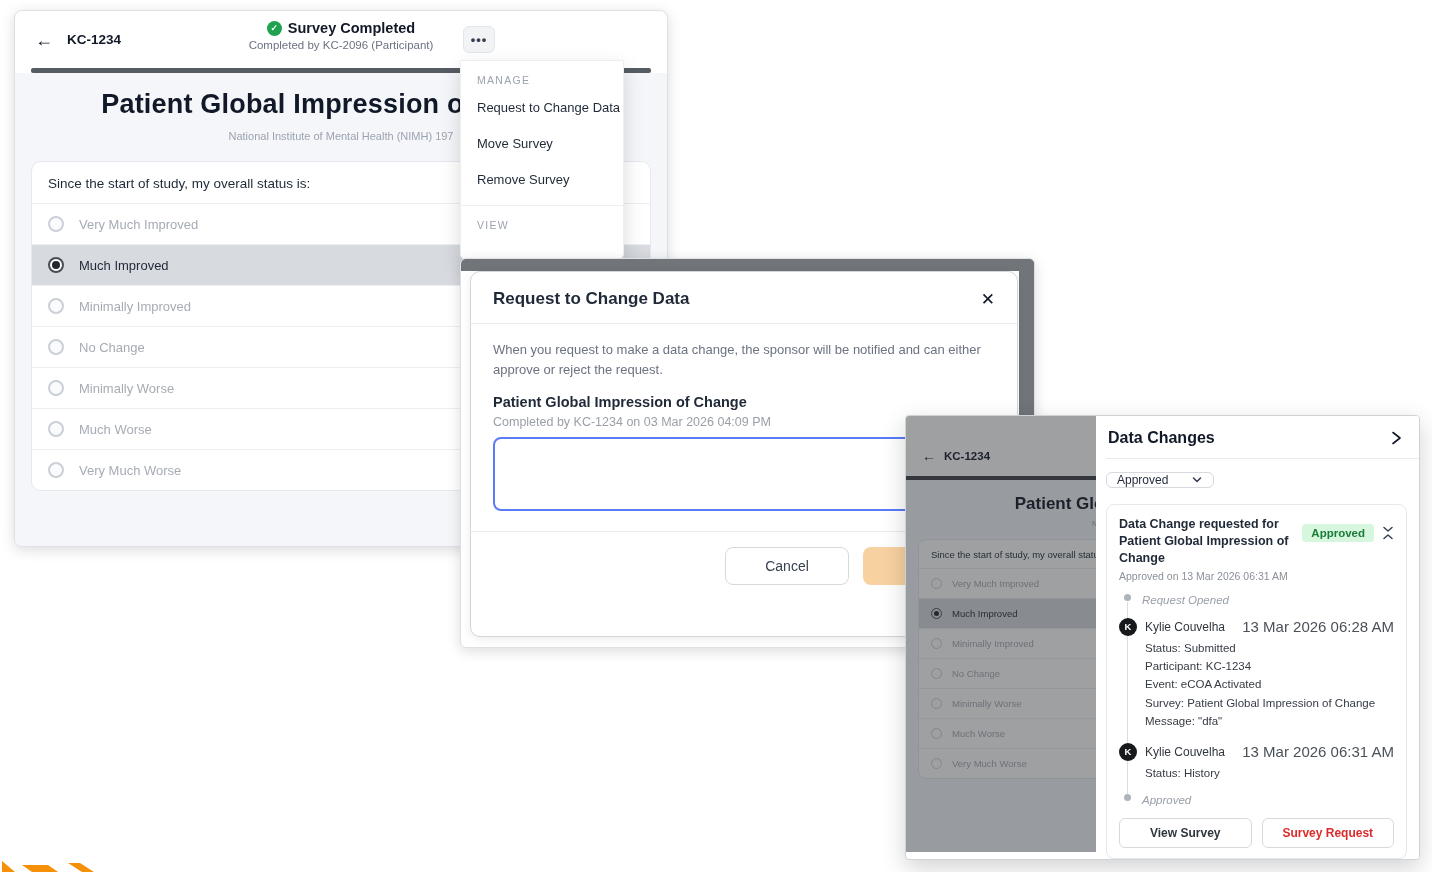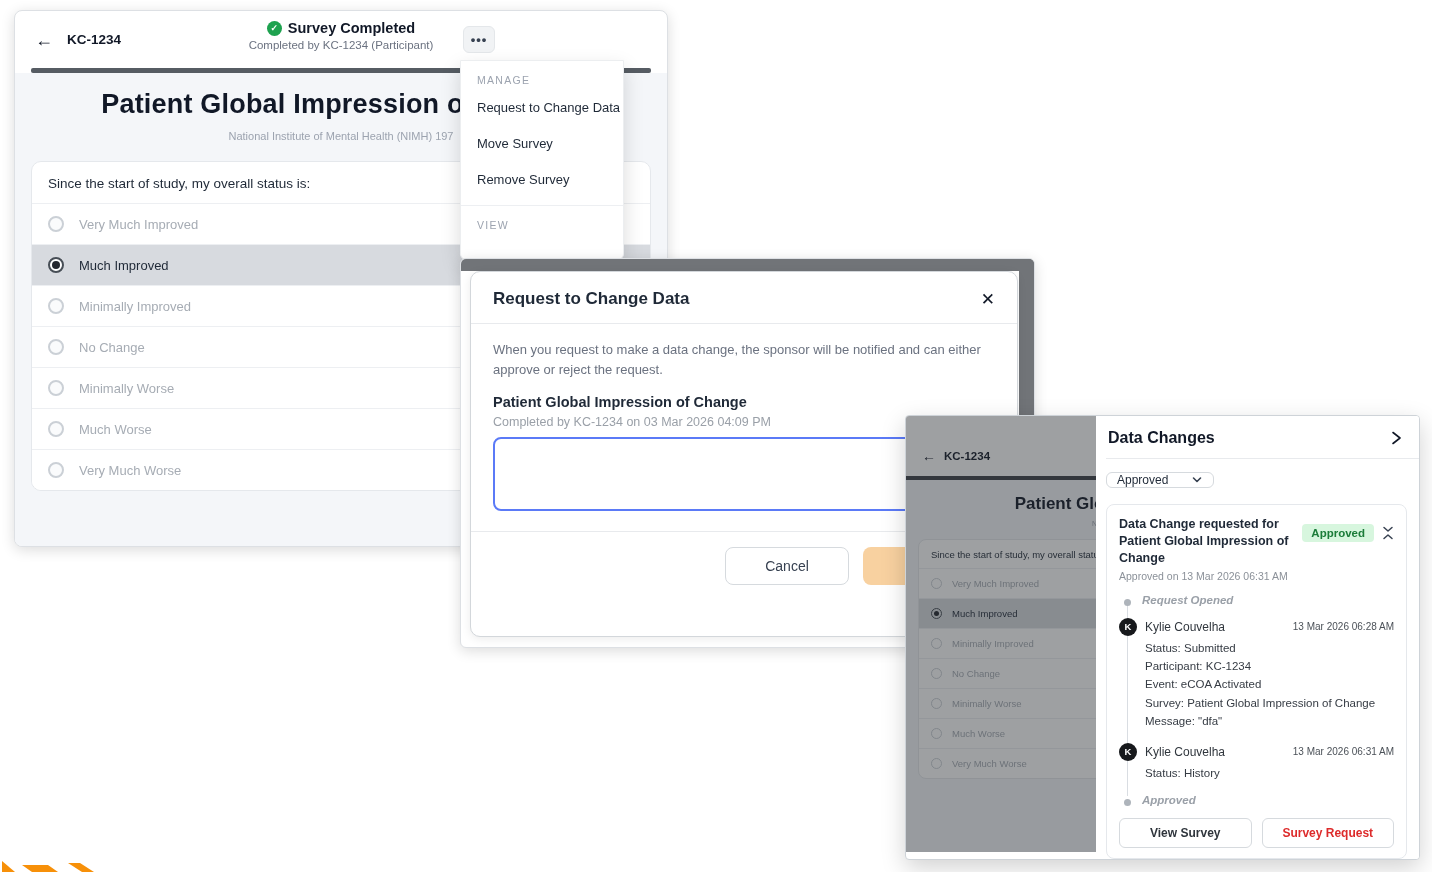--- a/index.html
+++ b/index.html
@@ -105,28 +105,28 @@
     color:#1f2937; cursor:pointer; background:#fff; }
   .dc-card { margin:8px 12px 0 0; border:1px solid #e5e8ec; border-radius:8px; padding:11px 12px 10px; }
   .dc-card-top { display:flex; gap:8px; align-items:flex-start; }
   .dc-card-title { flex:1; font-size:12.5px; font-weight:700; color:#1f2937; line-height:1.35; }
   .badge { background:#d7f6de; color:#1b7c39; font-size:11.5px; font-weight:700;
     padding:3px 9px; border-radius:4px; white-space:nowrap; margin-top:8px; }
   .collapse-icon { cursor:pointer; margin-top:10px; display:flex; }
   .dc-status-line { font-size:10.5px; color:#8b9199; margin-top:3px; }
   .timeline { margin-top:12px; position:relative; }
   .timeline::before { content:''; position:absolute; left:8px; top:8px; bottom:10px; width:1px; background:#d9dde2; }
-  .milestone { display:flex; align-items:flex-end; gap:11px; font-size:11.5px; color:#9aa0a8;
-    font-style:italic; margin:4px 0 12px; position:relative;font-weight:bold; }
+  .milestone { display:flex; align-items:flex-start; gap:11px; font-size:11.5px; color:#9aa0a8;
+    font-style:italic; margin:4px 0 12px; position:relative; }
   .tl-dot { width:7px; height:7px; border-radius:50%; background:#aeb4bb; margin-left:5px; flex:none; position:relative; z-index:1; }
   .entry-head { display:flex; align-items:center; gap:8px; margin:2px 0 3px; position:relative; }
   .avatar { width:18px; height:18px; border-radius:50%; background:#17191c; color:#fff; font-size:9.5px;
     font-weight:700; display:flex; align-items:center; justify-content:center; flex:none; position:relative; z-index:1; }
   .entry-name { font-size:12px; color:#30363d; flex:1; }
-  .entry-time { font-size:10px; color:#4b5158; }
+  .entry-time { font-size:15px; color:#4b5158; }
   .entry-details { margin:2px 0 12px 26px; font-size:11.5px; color:#363c44; line-height:1.6; }
   .dc-buttons { display:flex; gap:10px; margin-top:6px; }
   .dc-btn { flex:1; height:30px; background:#fff; border:1px solid #d6dade; border-radius:6px;
     font-size:12px; font-weight:700; cursor:pointer; font-family:"Liberation Sans", sans-serif; }
   .dc-btn.view { color:#2f353c; }
   .dc-btn.cancel-req { color:#dd2b2b; }
 
   #logo { position:absolute; left:2px; bottom:0; width:100px; height:13px; }
 </style>
 </head>
@@ -134,21 +134,21 @@
 
 <div class="win" id="w1">
   <div class="w1-header">
     <span class="back-arrow">←</span>
     <span class="w1-pid">KC-1234</span>
     <div class="w1-status">
       <div class="w1-status-top">
         <span class="check-icon">✓</span>
         <span class="w1-status-title">Survey Completed</span>
       </div>
-      <div class="w1-status-sub">Completed by KC-1234 (Participant)</div>
+      <div class="w1-status-sub">Completed by KC-2096 (Participant)</div>
     </div>
     <div class="more-btn">•••</div>
   </div>
   <div class="w1-progress"></div>
   <div class="w1-body">
     <div class="survey-title">Patient Global Impression of Change</div>
     <div class="survey-sub">National Institute of Mental Health (NIMH) 197</div>
     <div class="q-card">
       <div class="q-text">Since the start of study, my overall status is:</div>
       <ul class="options">

